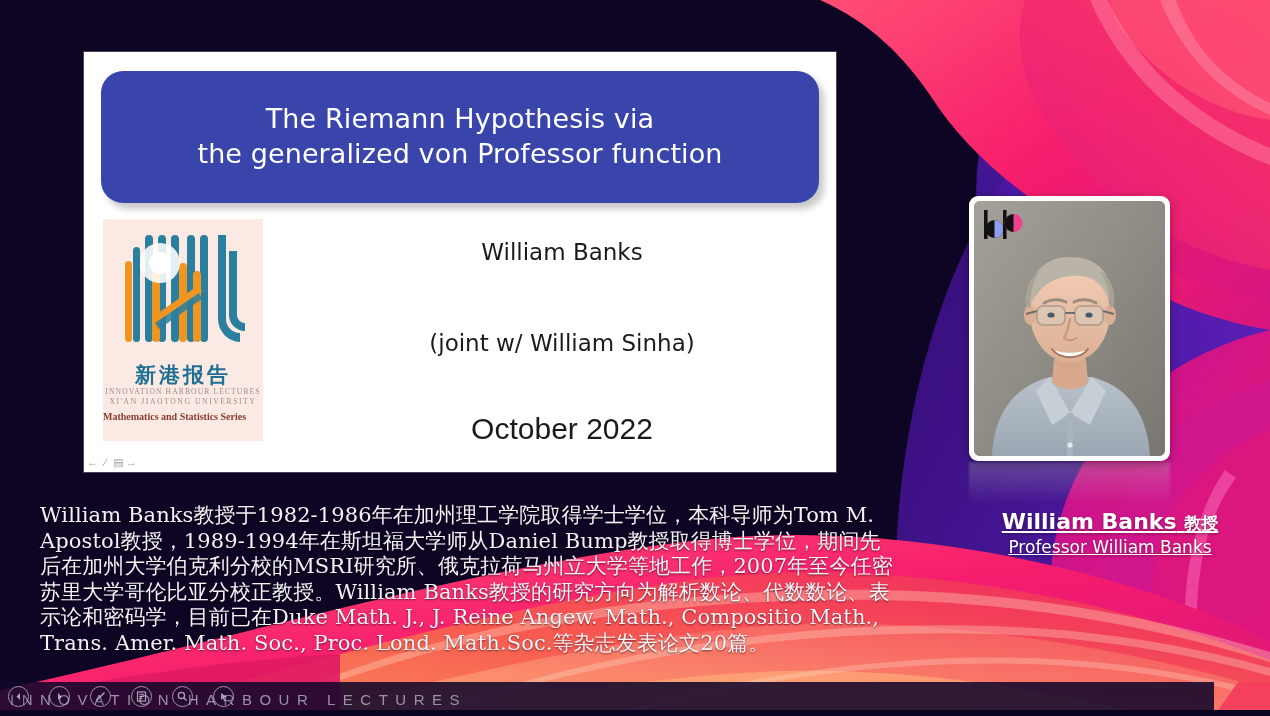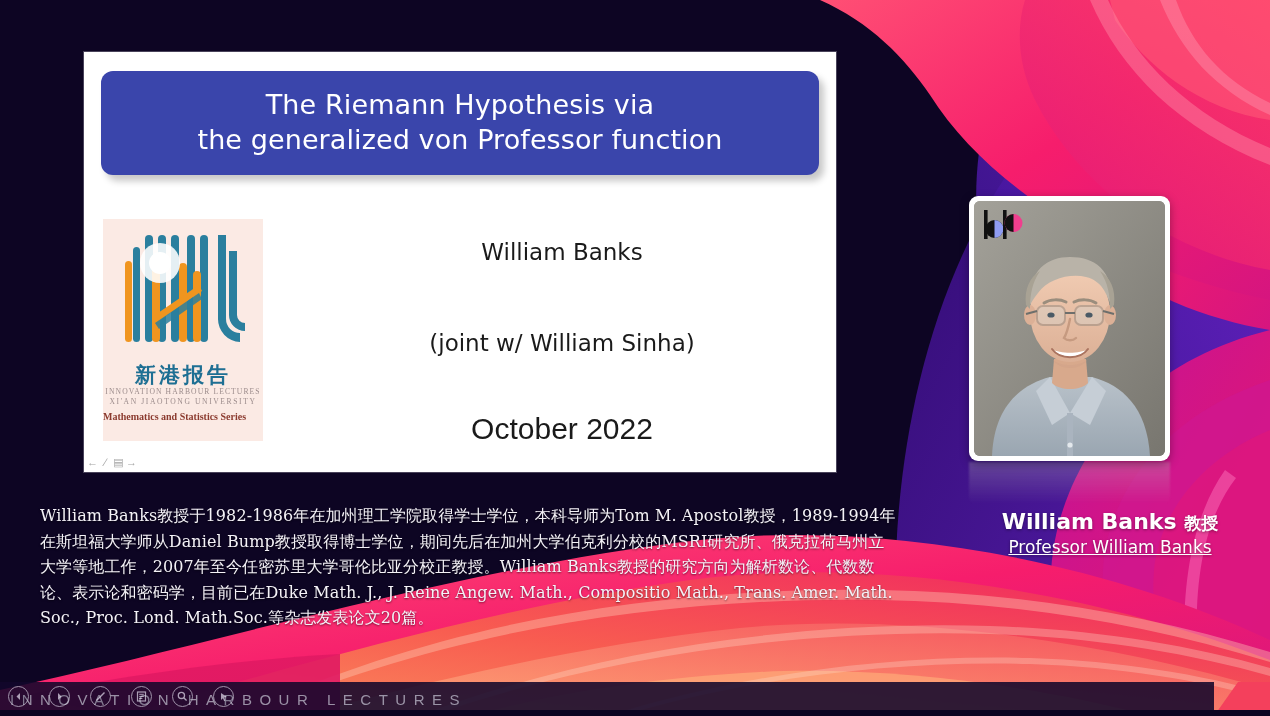--- a/index.html
+++ b/index.html
@@ -15,22 +15,22 @@
   .bg-base{position:absolute;inset:0;background:#0d0523;}
   .bg svg{position:absolute;inset:0;width:1270px;height:716px;display:block;}
 
   
   .slide{
     position:absolute;left:84px;top:52px;width:752px;height:420px;
     background:#ffffff;
     box-shadow:0 0 0 1px rgba(255,255,255,.25);
   }
   .title-box{
-    position:absolute;left:17px;top:19px;width:718px;height:104px;
-    background:#3a45ab;border-radius:12px;
+    position:absolute;left:17px;top:19px;width:718px;height:132px;
+    background:#3a45ab;border-radius:22px;
     box-shadow:5px 6px 7px rgba(0,0,0,.22);
     display:flex;align-items:center;justify-content:center;
   }
   .title-text{
     color:#ffffff;text-align:center;line-height:1.28;
     font-family:"DejaVu Sans",sans-serif;
     font-size:27px;letter-spacing:.1px;font-weight:400;
   }
   .title-text .ln{display:block;}
 
@@ -81,21 +81,21 @@
   .beamer-nav span{
     display:inline-block;width:11px;height:11px;
     color:#555;font-size:11px;line-height:11px;text-align:center;
   }
 
   
   .bio{
     position:absolute;left:40px;top:503px;width:856px;
     color:#f4f2f7;
     font-family:"DejaVu Serif","Liberation Serif",serif;
-    font-size:16px;line-height:25.6px;
+    font-size:21px;line-height:25.6px;
     text-shadow:0 1px 2px rgba(0,0,0,.55);
     letter-spacing:.1px;
   }
 
   
   .photo-wrap{
     position:absolute;left:969px;top:196px;width:201px;height:265px;
     background:#ffffff;border-radius:9px;
     padding:5px;box-sizing:border-box;
     box-shadow:0 3px 10px rgba(0,0,0,.35);
@@ -111,21 +111,21 @@
     background:linear-gradient(to bottom,rgba(190,190,190,.30),rgba(190,190,190,0));
     border-radius:0 0 7px 7px;filter:blur(1px);
   }
 
   
   .speaker{
     position:absolute;left:960px;top:508px;width:300px;text-align:center;
     color:#ffffff;text-shadow:0 1px 3px rgba(0,0,0,.4);
   }
   .speaker .nm{font-size:22px;font-weight:700;line-height:1.28;display:block;
-    font-family:"DejaVu Sans",sans-serif;}
+    font-family:"DejaVu Sans",sans-serif;text-decoration:underline;}
   .speaker .nm .cn{font-size:17px;font-weight:600;}
   .speaker .role{font-size:17px;font-weight:400;line-height:1.3;display:block;
     font-family:"DejaVu Sans",sans-serif;text-decoration:underline;}
 
   
   .footer{
     position:absolute;left:0;bottom:0;width:1270px;height:34px;
     display:flex;align-items:center;
   }
   .footer-text{

